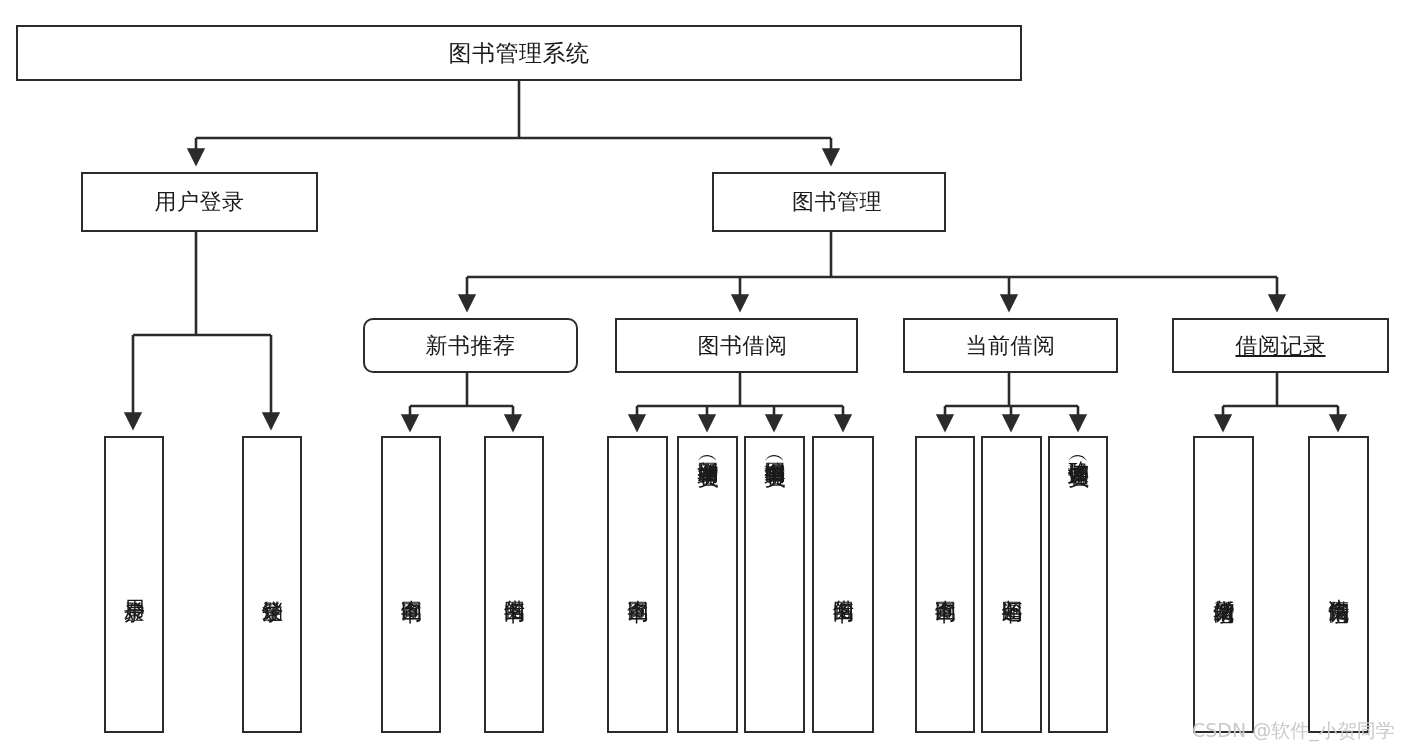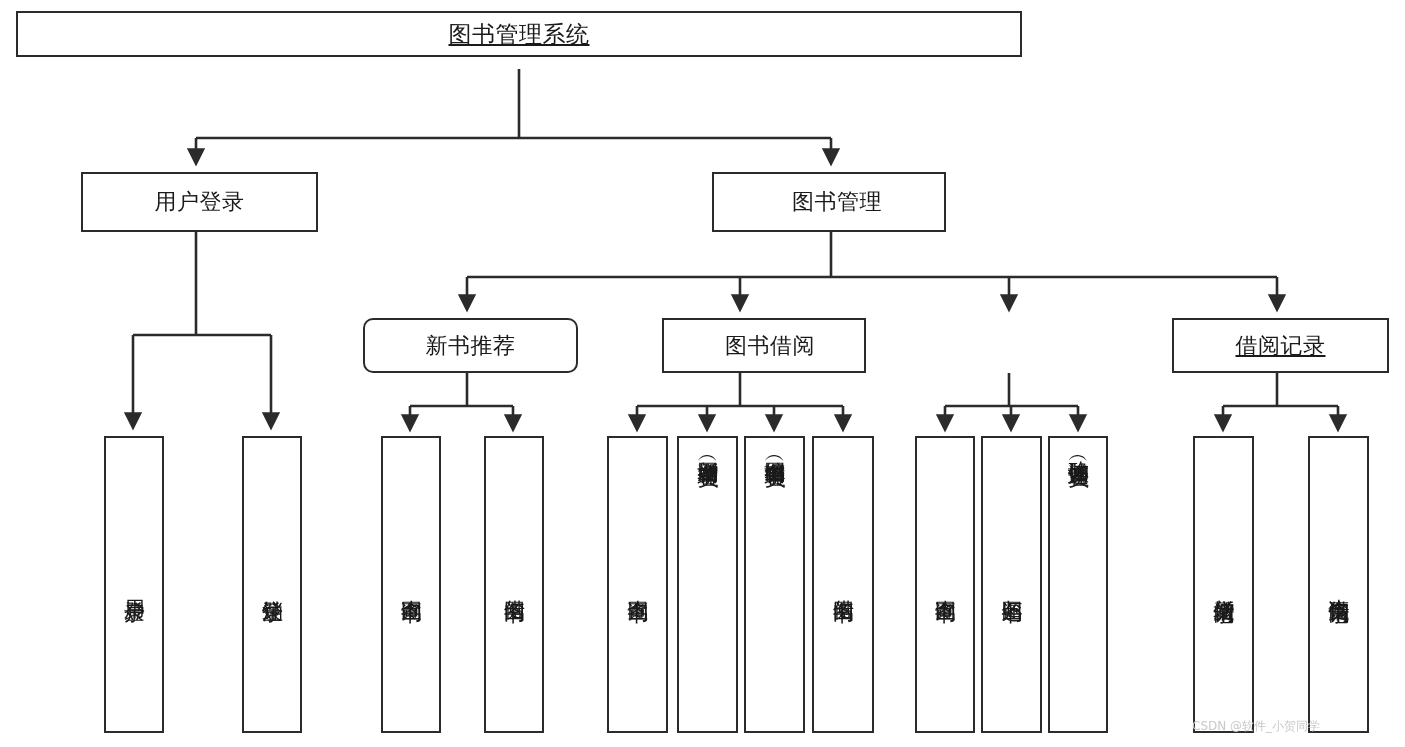--- a/index.html
+++ b/index.html
@@ -62,21 +62,21 @@
     letter-spacing: 1px;
     white-space: nowrap;
   }
   .node.vert.centered {
     align-items: center;
     padding-top: 0;
   }
   .watermark {
     position: absolute;
     color: #c9c9c9;
-    font-size: 12px;
+    font-size: 19px;
     white-space: nowrap;
     font-family: "DejaVu Sans", "Liberation Sans", sans-serif;
   }
 </style>
 </head>
 <body>
 
 <div id="canvas">
 
   <svg id="edges" viewBox="0 0 1405 747" xmlns="http://www.w3.org/2000/svg">
@@ -123,36 +123,39 @@
       <path d="M 1011 406 L 1011 428" marker-end="url(#arrow)"></path>
       <path d="M 1078 406 L 1078 428" marker-end="url(#arrow)"></path>
 
       <path d="M 1277 373 L 1277 406"></path>
       <path d="M 1223 406 L 1338 406"></path>
       <path d="M 1223 406 L 1223 428" marker-end="url(#arrow)"></path>
       <path d="M 1338 406 L 1338 428" marker-end="url(#arrow)"></path>
     </g>
   </svg>
 
-  <div class="node horiz root" style="left:16px; top:11px; width:1006px; height:46px;text-decoration:underline;">
+  <div class="node horiz root" style="left:16px; top:25px; width:1006px; height:56px;">
     <span class="label">图书管理系统</span>
   </div>
 
   <div class="node horiz" style="left:81px; top:172px; width:237px; height:60px;">
     <span class="label">用户登录</span>
   </div>
   <div class="node horiz" style="left:712px; top:172px; width:234px; height:60px;padding-left:16px;">
     <span class="label">图书管理</span>
   </div>
 
   <div class="node horiz" style="left:363px; top:318px; width:215px; height:55px;border-radius:10px;">
     <span class="label">新书推荐</span>
   </div>
-  <div class="node horiz" style="left:662px; top:318px; width:204px; height:55px;padding-left:12px;">
+  <div class="node horiz" style="left:615px; top:318px; width:243px; height:55px;padding-left:12px;">
     <span class="label">图书借阅</span>
+  </div>
+  <div class="node horiz" style="left:903px; top:318px; width:215px; height:55px;">
+    <span class="label">当前借阅</span>
   </div>
   <div class="node horiz" style="left:1172px; top:318px; width:217px; height:55px;text-decoration:underline;">
     <span class="label">借阅记录</span>
   </div>
 
   <div class="node vert centered" style="left:104px; top:436px; width:60px; height:297px;">
     <span class="label">用户登录</span>
   </div>
   <div class="node vert centered" style="left:242px; top:436px; width:60px; height:297px;">
     <span class="label">注销登录</span>

